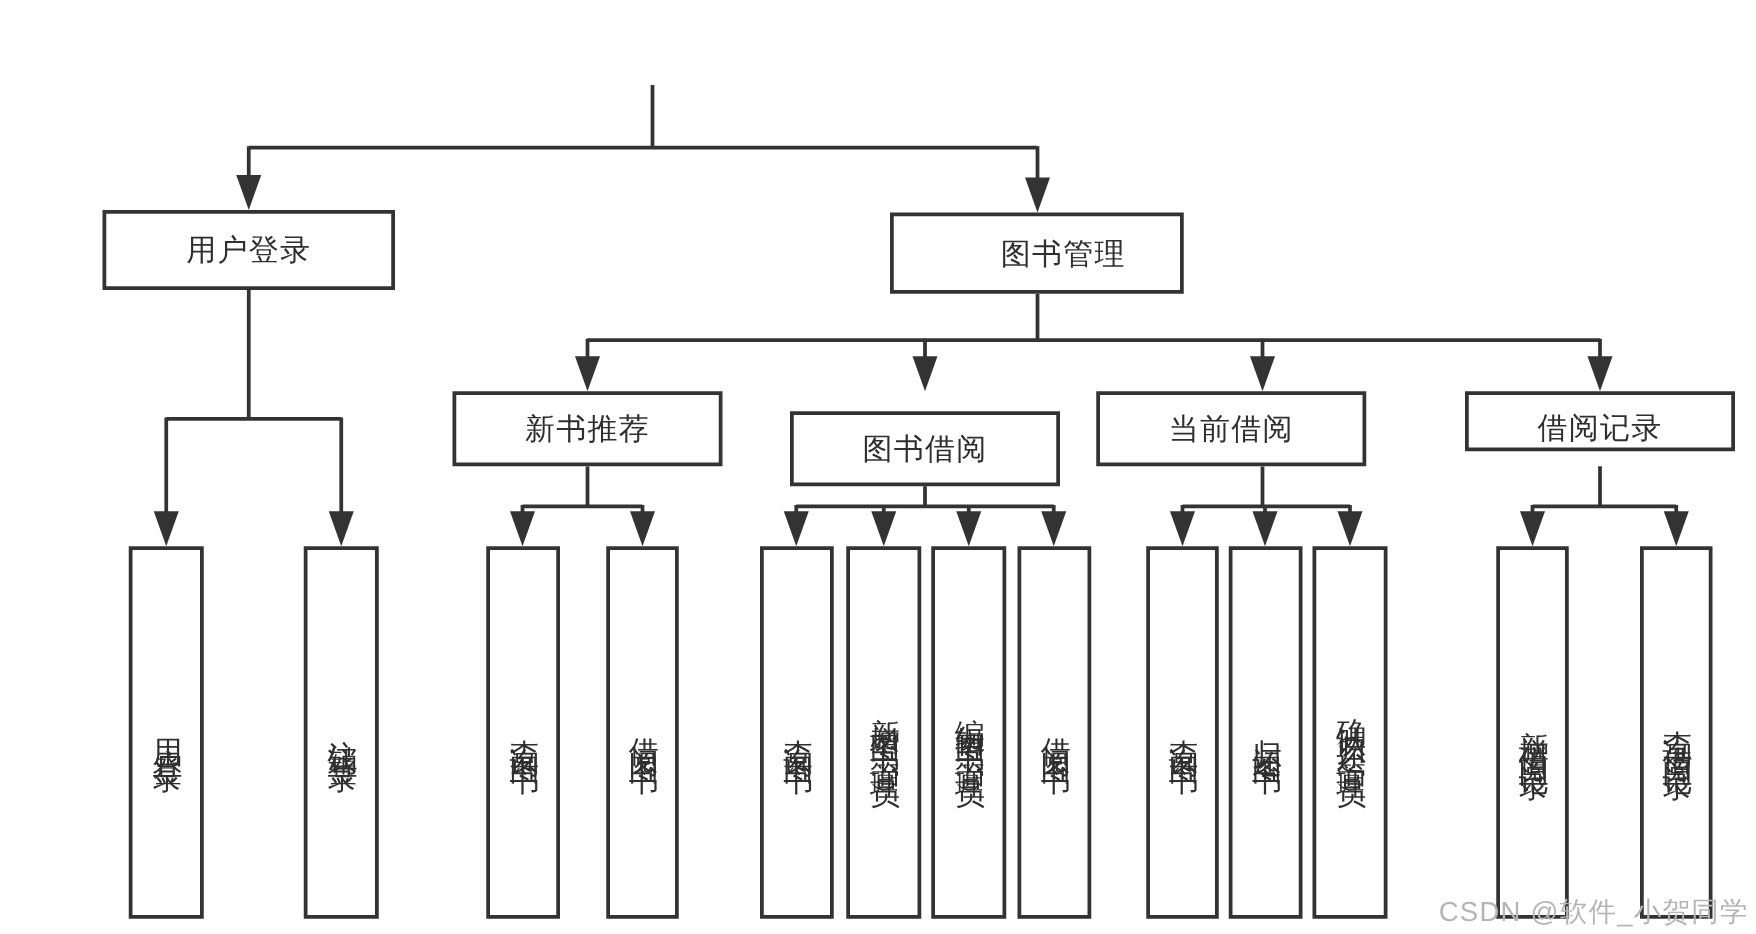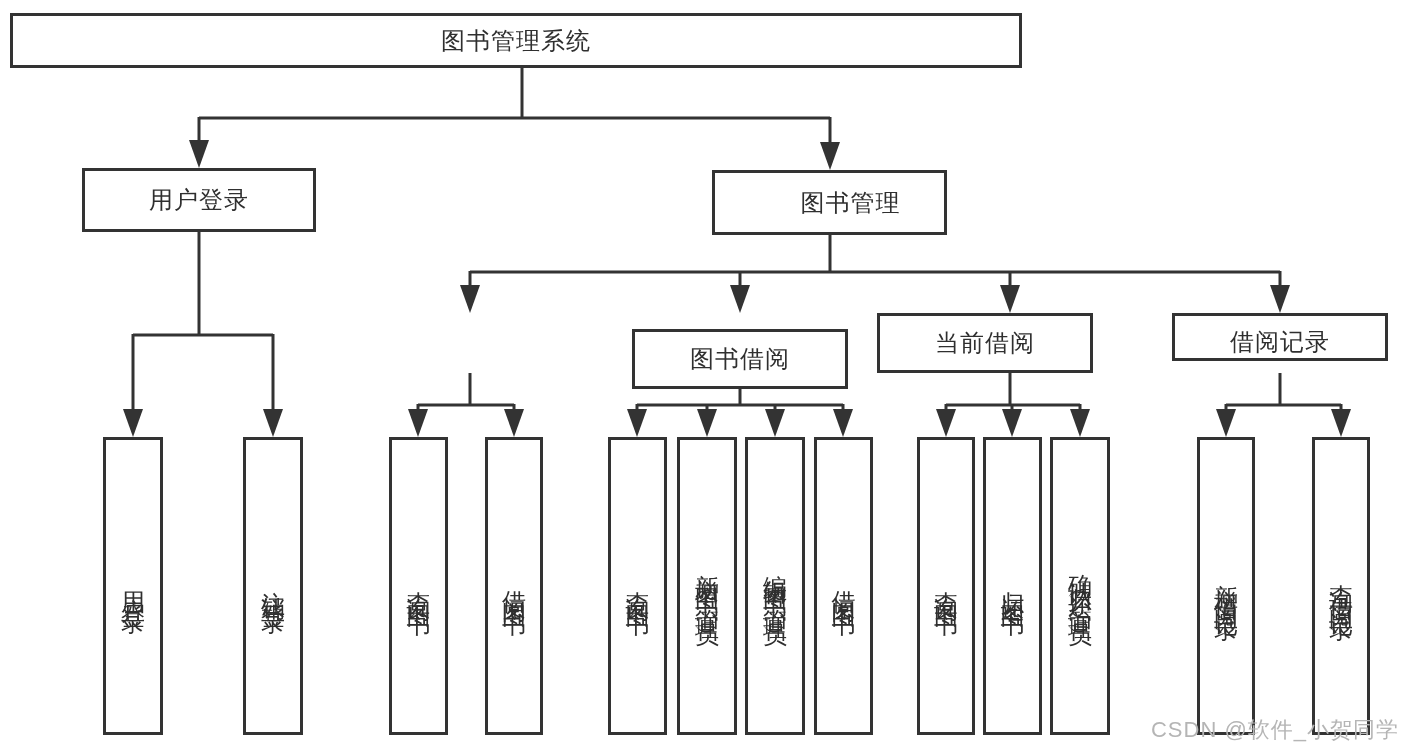--- a/index.html
+++ b/index.html
@@ -130,31 +130,31 @@
 
       <polygon points="946,437 936,409 956,409"></polygon>
       <polygon points="1012,437 1002,409 1022,409"></polygon>
       <polygon points="1080,437 1070,409 1090,409"></polygon>
 
       <polygon points="1226,437 1216,409 1236,409"></polygon>
       <polygon points="1341,437 1331,409 1351,409"></polygon>
     </g>
   </svg>
 
-  <div class="node h-node" style="left:10px; top:13px; width:1012px; height:55px;">
-    <span>图书管理系统</span>
-  </div>
 
   <div class="node h-node" style="left:82px; top:168px; width:234px; height:64px;">
     <span>用户登录</span>
   </div>
   <div class="node h-node" style="left:712px; top:170px; width:235px; height:65px;padding-left:42px;">
     <span>图书管理</span>
   </div>
 
+  <div class="node h-node" style="left:362px; top:313px; width:216px; height:60px;">
+    <span>新书推荐</span>
+  </div>
   <div class="node h-node" style="left:632px; top:313px; width:216px; height:60px;margin-top:16px;">
     <span>图书借阅</span>
   </div>
   <div class="node h-node" style="left:877px; top:313px; width:216px; height:60px;">
     <span>当前借阅</span>
   </div>
   <div class="node h-node" style="left:1172px; top:313px; width:216px; height:48px;align-items:flex-end;">
     <span>借阅记录</span>
   </div>
 

